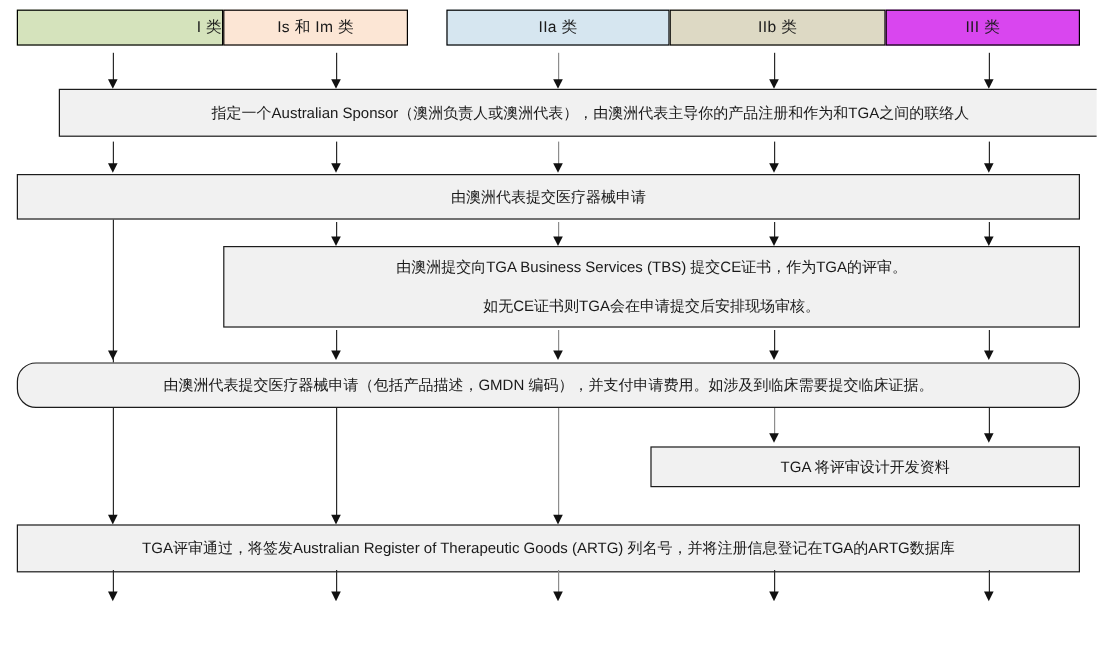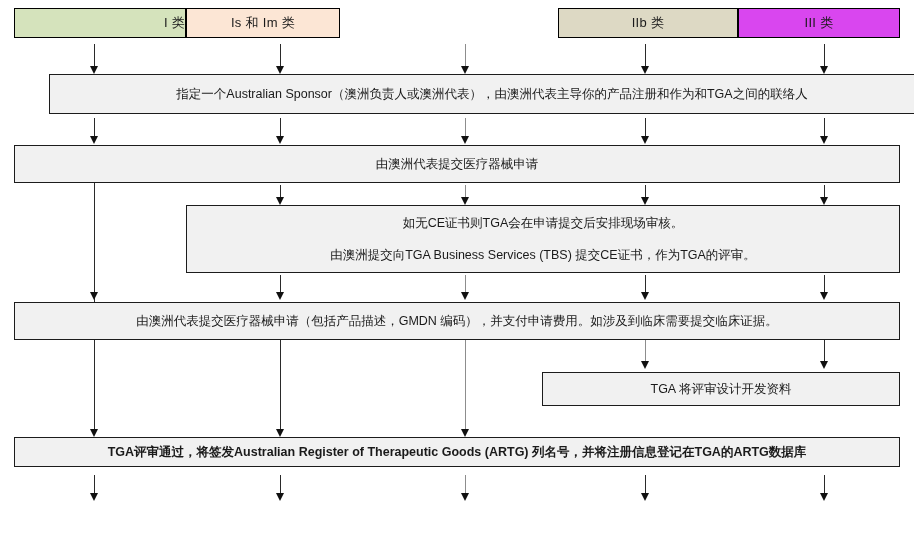--- a/index.html
+++ b/index.html
@@ -79,20 +79,23 @@
 <body>
 
 <div id="canvas">
 
   <div class="hdr" style="left: 14px; width: 172px; background: rgb(213, 227, 188); justify-content: flex-end;">
     <span>I 类</span>
   </div>
   <div class="hdr" style="left: 186px; width: 154px; background: rgb(252, 230, 213);">
     <span>Is 和 Im 类</span>
   </div>
+  <div class="hdr" style="left: 372px; width: 186px; background: rgb(214, 230, 240);">
+    <span>IIa 类</span>
+  </div>
   <div class="hdr" style="left: 558px; width: 180px; background: rgb(221, 217, 196);">
     <span>IIb 类</span>
   </div>
   <div class="hdr" style="left: 738px; width: 162px; background: #d946ef;">
     <span>III 类</span>
   </div>
 
   <div class="conn" style="left:94px; top:44px; height:24px;"></div>
   <div class="arrowhead" style="left:90px; top:66px;"></div>
   <div class="conn" style="left:280px; top:44px; height:24px;"></div>
@@ -127,55 +130,55 @@
   <div class="conn" style="left:280px; top:185px; height:14px;"></div>
   <div class="arrowhead" style="left:276px; top:197px;"></div>
   <div class="conn light" style="left:465px; top:185px; height:14px;"></div>
   <div class="arrowhead" style="left:461px; top:197px;"></div>
   <div class="conn" style="left:645px; top:185px; height:14px;"></div>
   <div class="arrowhead" style="left:641px; top:197px;"></div>
   <div class="conn" style="left:824px; top:185px; height:14px;"></div>
   <div class="arrowhead" style="left:820px; top:197px;"></div>
 
   <div class="box" style="left:186px; top:205px; width:714px; height:68px;">
+    <span class="line">由澳洲提交向TGA Business Services (TBS) 提交CE证书，作为TGA的评审。</span>
     <span class="line">如无CE证书则TGA会在申请提交后安排现场审核。</span>
-    <span class="line">由澳洲提交向TGA Business Services (TBS) 提交CE证书，作为TGA的评审。</span>
   </div>
 
   <div class="conn" style="left:280px; top:275px; height:19px;"></div>
   <div class="arrowhead" style="left:276px; top:292px;"></div>
   <div class="conn light" style="left:465px; top:275px; height:19px;"></div>
   <div class="arrowhead" style="left:461px; top:292px;"></div>
   <div class="conn" style="left:645px; top:275px; height:19px;"></div>
   <div class="arrowhead" style="left:641px; top:292px;"></div>
   <div class="conn" style="left:824px; top:275px; height:19px;"></div>
   <div class="arrowhead" style="left:820px; top:292px;"></div>
   <div class="arrowhead" style="left:90px; top:292px;"></div>
 
-  <div class="box" style="left:14px; top:302px; width:886px; height:38px;">
+  <div class="box" style="left:14px; top:302px; width:886px; height:38px;border-radius:16px;">
     <span class="line">由澳洲代表提交医疗器械申请（包括产品描述，GMDN 编码），并支付申请费用。如涉及到临床需要提交临床证据。</span>
   </div>
 
   <div class="conn" style="left:94px; top:340px; height:94px;"></div>
   <div class="arrowhead" style="left:90px; top:429px;"></div>
   <div class="conn" style="left:280px; top:340px; height:94px;"></div>
   <div class="arrowhead" style="left:276px; top:429px;"></div>
   <div class="conn light" style="left:465px; top:340px; height:94px;"></div>
   <div class="arrowhead" style="left:461px; top:429px;"></div>
 
   <div class="conn light" style="left:645px; top:340px; height:24px;"></div>
   <div class="arrowhead" style="left:641px; top:361px;"></div>
   <div class="conn" style="left:824px; top:340px; height:24px;"></div>
   <div class="arrowhead" style="left:820px; top:361px;"></div>
 
   <div class="box" style="left:542px; top:372px; width:358px; height:34px;">
     <span class="line">TGA 将评审设计开发资料</span>
   </div>
 
-  <div class="box" style="left:14px; top:437px; width:886px; height:30px;font-weight:bold;">
+  <div class="box" style="left:14px; top:437px; width:886px; height:40px;">
     <span class="line">TGA评审通过，将签发Australian Register of Therapeutic Goods (ARTG) 列名号，并将注册信息登记在TGA的ARTG数据库</span>
   </div>
 
   <div class="conn" style="left:94px; top:475px; height:20px;"></div>
   <div class="arrowhead" style="left:90px; top:493px;"></div>
   <div class="conn" style="left:280px; top:475px; height:20px;"></div>
   <div class="arrowhead" style="left:276px; top:493px;"></div>
   <div class="conn light" style="left:465px; top:475px; height:20px;"></div>
   <div class="arrowhead" style="left:461px; top:493px;"></div>
   <div class="conn" style="left:645px; top:475px; height:20px;"></div>

